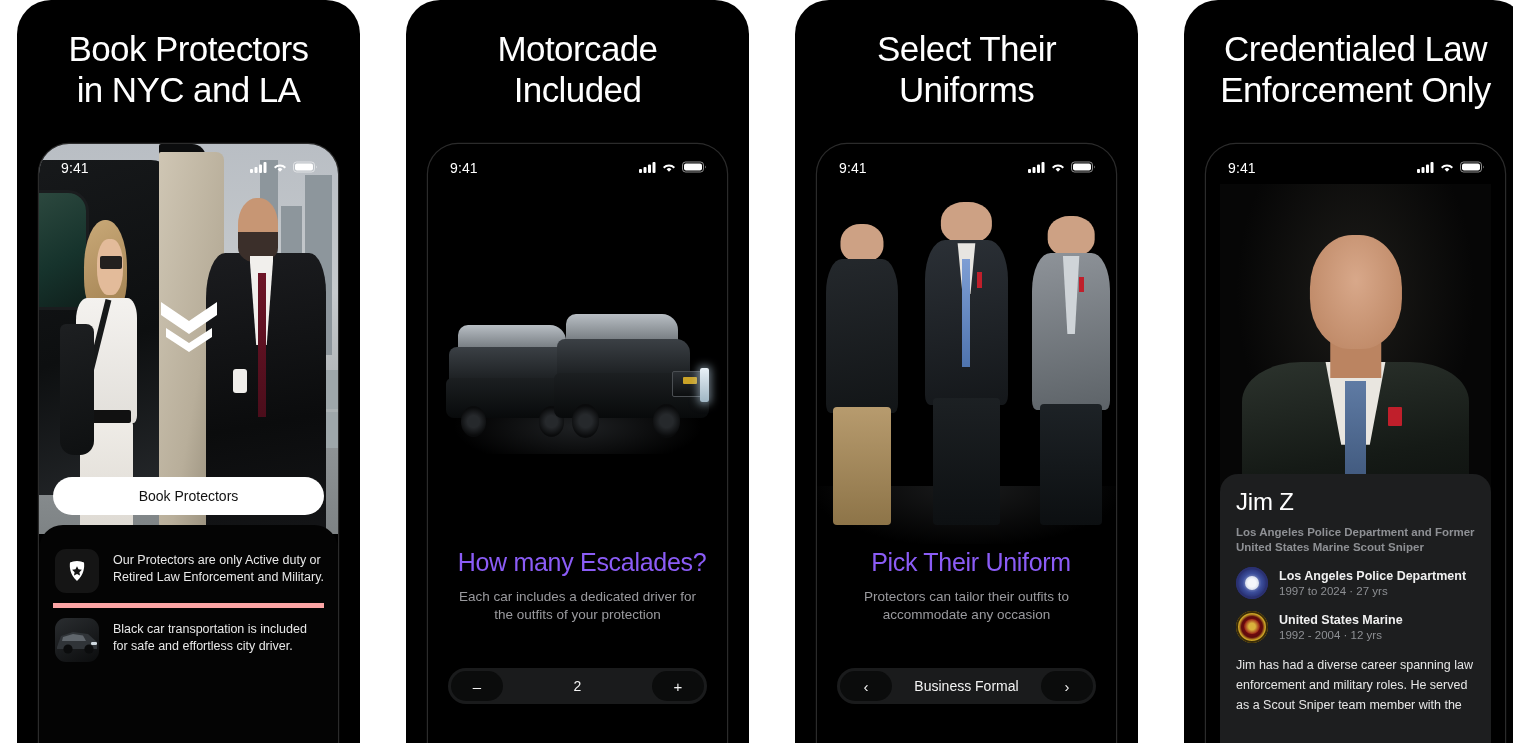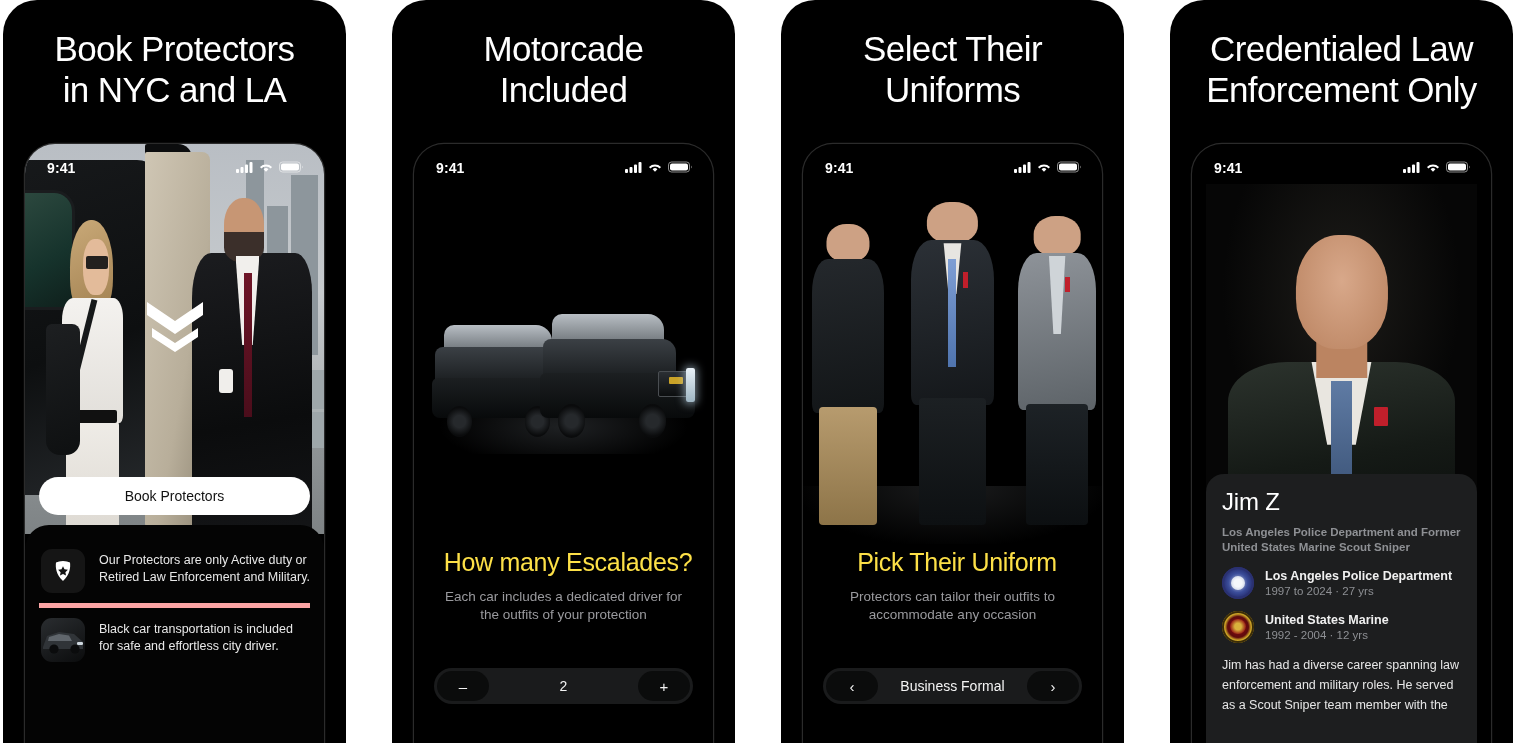--- a/index.html
+++ b/index.html
@@ -1,19 +1,19 @@
 <!DOCTYPE html>
 <html><head>
 <meta charset="utf-8">
 <style>
   * { margin:0; padding:0; box-sizing:border-box; }
   html,body { width:1513px; height:743px; background:#ffffff; overflow:hidden; }
   body { font-family:"Liberation Sans", sans-serif; }
 
-  .gallery { position:relative; width:1196px; height:743px; display:flex; gap:46px; padding-left:3px; }
+  .gallery { position:relative; width:1196px; height:743px; display:flex; gap:46px; padding-left:17px; }
 
   
   .panel {
     position:relative;
     width:343px; height:790px;
     background:#000000;
     border-radius:34px;
     overflow:hidden;
     flex:0 0 343px;
   }
@@ -39,21 +39,21 @@
     background:#000;
     box-shadow:0 0 0 1.2px #2b2b2b;
   }
 
   .statusbar {
     position:absolute; top:0; left:0; right:0; height:40px;
     display:flex; align-items:center; justify-content:space-between;
     padding:8px 20px 0 22px;
     z-index:6;
   }
-  .sb-time { color:#fff; font-size:14px; font-weight:700; letter-spacing:0.1px; }
+  .sb-time { color:#fff; font-size:14px; font-weight:400; letter-spacing:0.1px; }
   .sb-right { display:flex; align-items:center; gap:5px; }
 
   
   .hero-photo {
     position:absolute; top:0; left:0; right:0; height:390px;
     overflow:hidden;
   }
   .hero-sky {
     position:absolute; inset:0;
     background:
@@ -172,21 +172,21 @@
     background:#c9a227; border-radius:1px; }
   .suv .dl { position:absolute; right:0%; top:48%; width:6%; height:30%;
     background:linear-gradient(180deg,#e9f1f7,#9fb6c4); border-radius:2px;
     box-shadow:0 0 9px 2px rgba(200,225,245,.55); }
   .suv .wheel { position:absolute; bottom:-10%; width:17%; height:30%;
     background:radial-gradient(circle at 50% 50%,#26292c 30%,#0a0b0c 70%);
     border-radius:50%; }
 
   .block-title {
     position:absolute; left:9px; right:0; top:404px;
-    color:#fde047; text-align:center; font-size:25px; font-weight:400; letter-spacing:-0.3px;
+    color:#8b5cf6; text-align:center; font-size:25px; font-weight:400; letter-spacing:-0.3px;
   }
   .block-sub {
     position:absolute; left:26px; right:26px; top:444px;
     color:#9a9a9e; text-align:center; font-size:13.5px; line-height:18px;
   }
   .control-bar {
     position:absolute; left:20px; right:20px; top:524px; height:36px;
     background:#1a1b1c; border-radius:18px;
     display:flex; align-items:center; justify-content:space-between;
     padding:0 3px;

